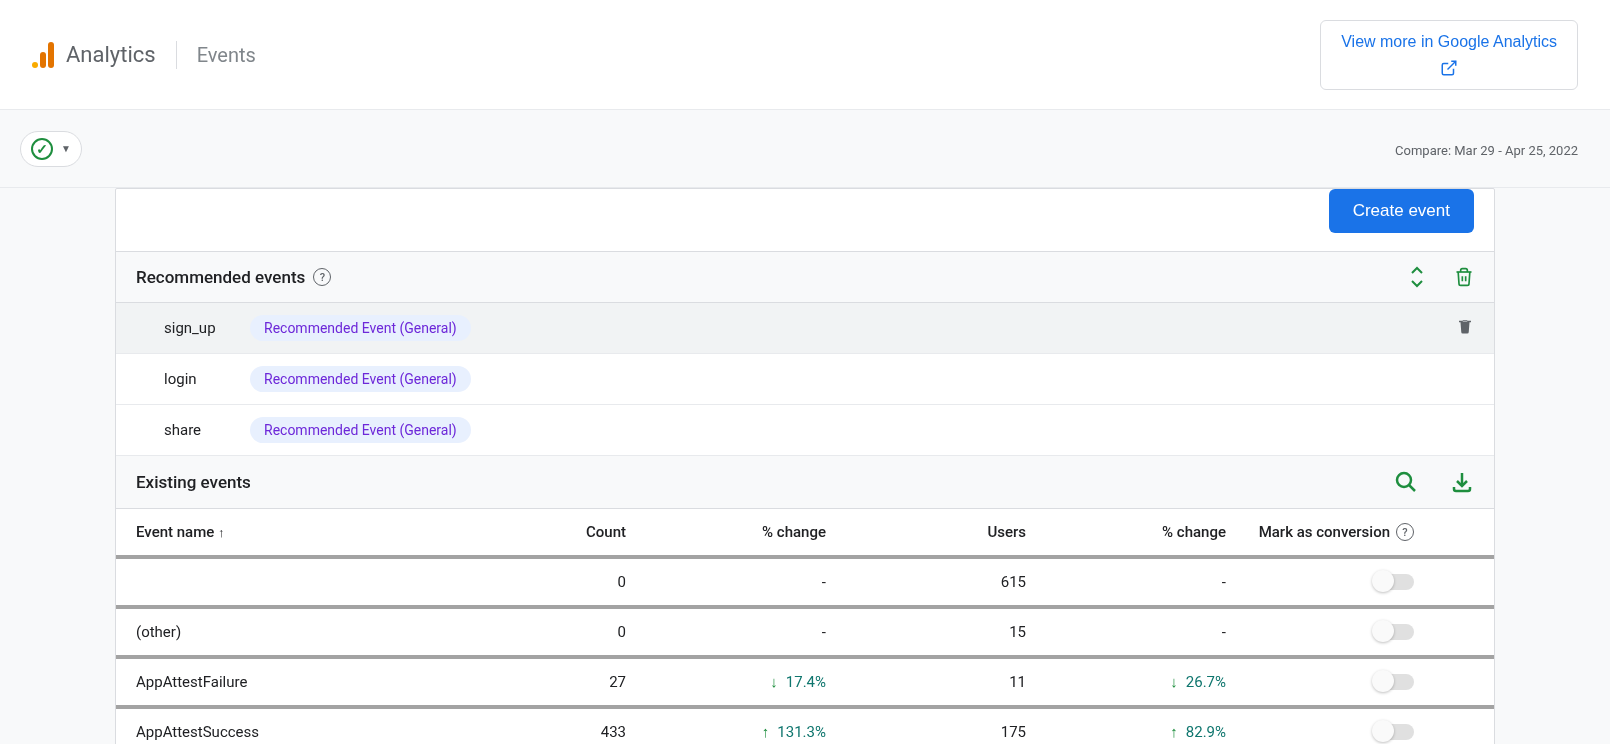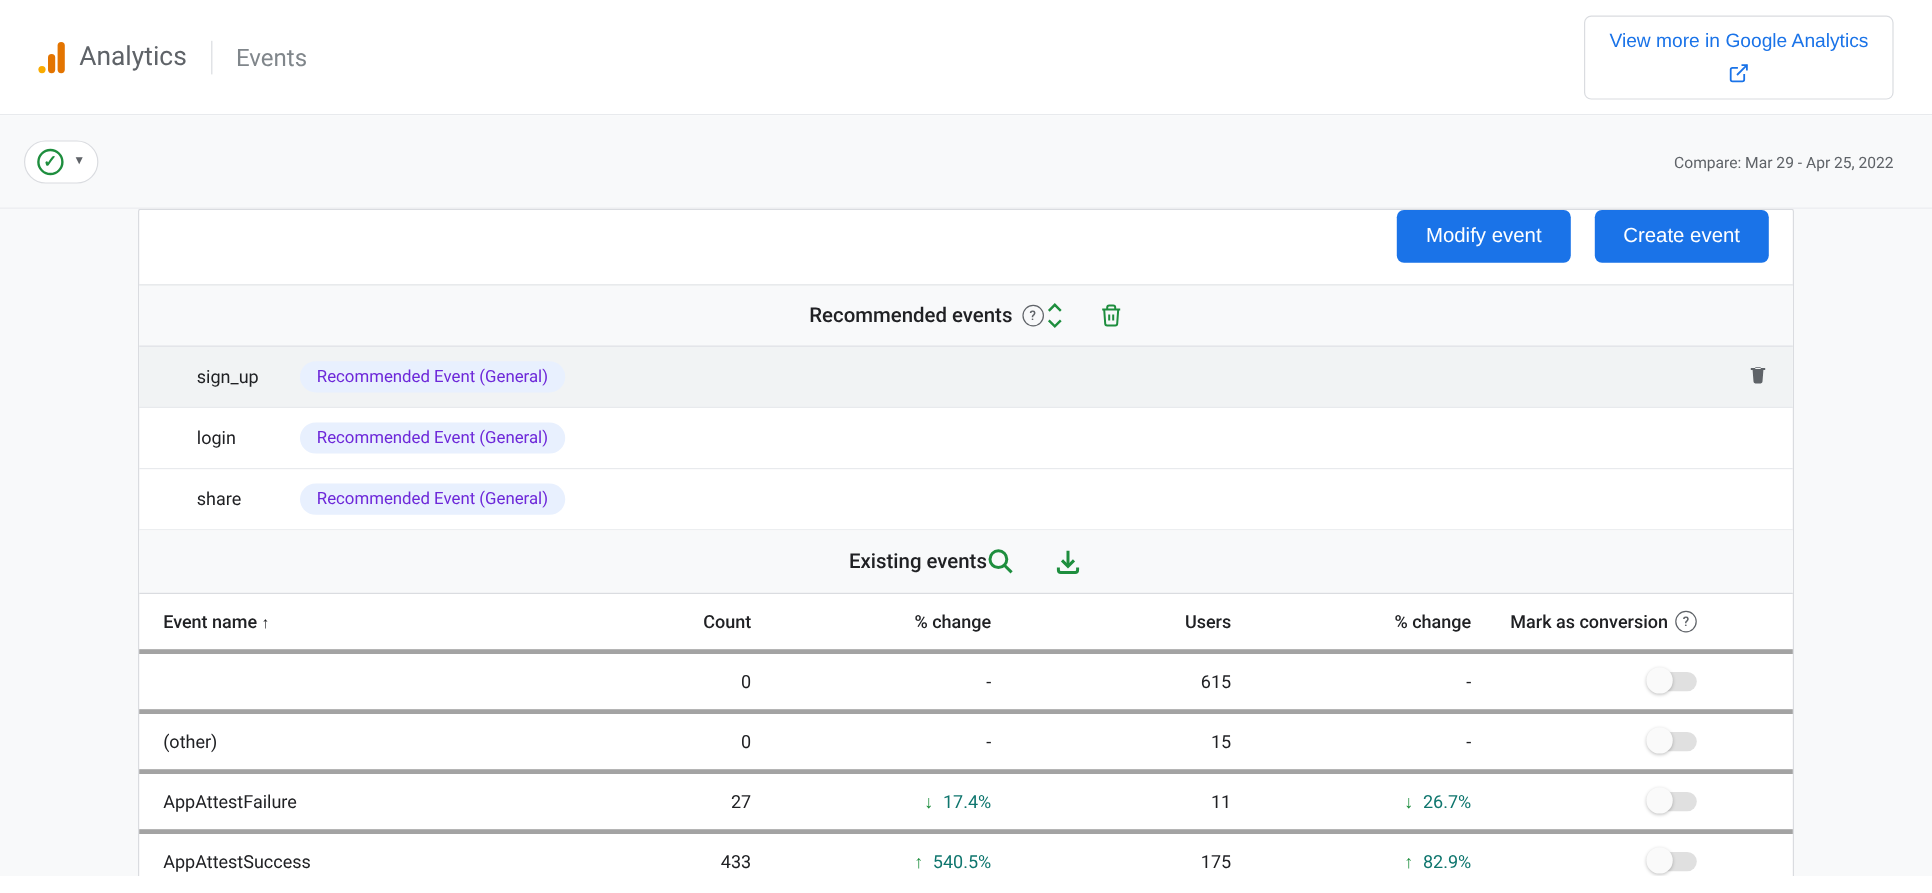--- a/index.html
+++ b/index.html
@@ -9,21 +9,21 @@
     color: #202124;
     width: 1610px;
     height: 744px;
     overflow: hidden;
   }
   .top-header {
     display: flex;
     align-items: center;
     justify-content: space-between;
     padding: 0 32px;
-    height: 96px;
+    height: 110px;
     border-bottom: 1px solid #e8eaed;
   }
   .brand {
     display: flex;
     align-items: center;
     gap: 12px;
   }
   .ga-logo { display: inline-flex; align-items: flex-end; gap: 2px; }
   .ga-bar1 { width: 6px; height: 6px; background: #f9ab00; border-radius: 3px; }
   .ga-bar2 { width: 6px; height: 16px; background: #e37400; border-radius: 3px; }
@@ -96,21 +96,21 @@
     border: none;
     border-radius: 6px;
     padding: 12px 24px;
     font-size: 17px;
     font-weight: 500;
     cursor: pointer;
   }
   .section-header {
     display: flex;
     align-items: center;
-    justify-content: center;
+    justify-content: space-between;
     padding: 14px 20px;
     background: #f8f9fa;
     border-bottom: 1px solid #dadce0;
   }
   .section-title {
     font-size: 17px;
     font-weight: 500;
     color: #202124;
     display: flex;
     align-items: center;
@@ -200,21 +200,20 @@
   </div>
   <div class="date-block">
     <div class="date-compare">Compare: Mar 29 - Apr 25, 2022</div>
   </div>
 </div>
 
 <div class="content-wrap">
   <div class="panel">
 
     <div class="action-row">
-      <button class="btn-primary">Modify event</button>
       <button class="btn-primary">Create event</button>
     </div>
 
     <div class="section-header">
       <div class="section-title">
         <span>Recommended events</span>
         <span class="help-circle">?</span>
       </div>
       <div class="section-actions">
         <svg class="icon-svg" width="18" height="22" viewBox="0 0 18 22" fill="none" stroke="#1e8e3e" stroke-width="2">
@@ -329,21 +328,21 @@
       <div class="col-conv">
           <span class="toggle"></span>
         </div>
     </div>
 
     <div class="table-row">
       <div>AppAttestSuccess</div>
       <div class="col-count">433</div>
       <div class="col-change">
         <span class="arrow-up">↑</span>
-        <span class="pct">540.5%</span>
+        <span class="pct">131.3%</span>
       </div>
       <div class="col-users">175</div>
       <div class="col-change">
         <span class="arrow-up">↑</span>
         <span class="pct">82.9%</span>
       </div>
       <div class="col-conv">
           <span class="toggle"></span>
         </div>
     </div>

